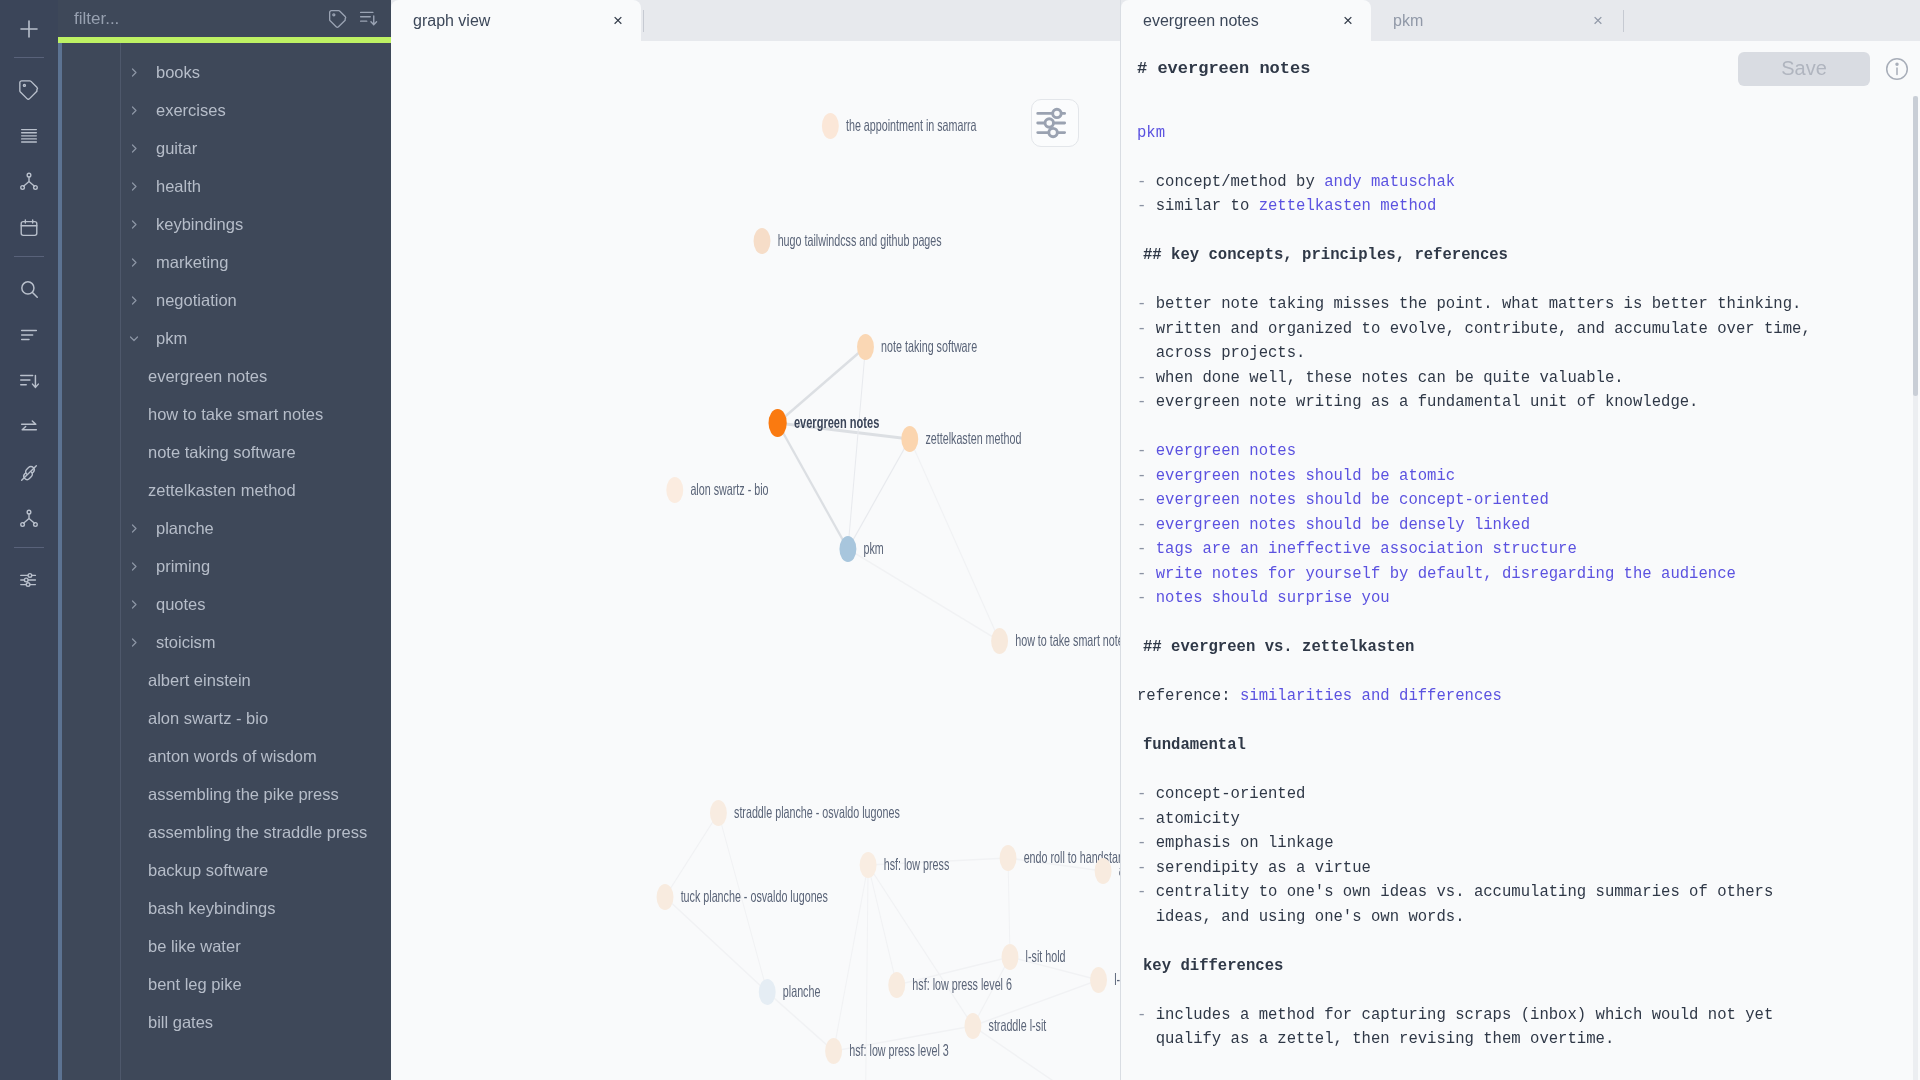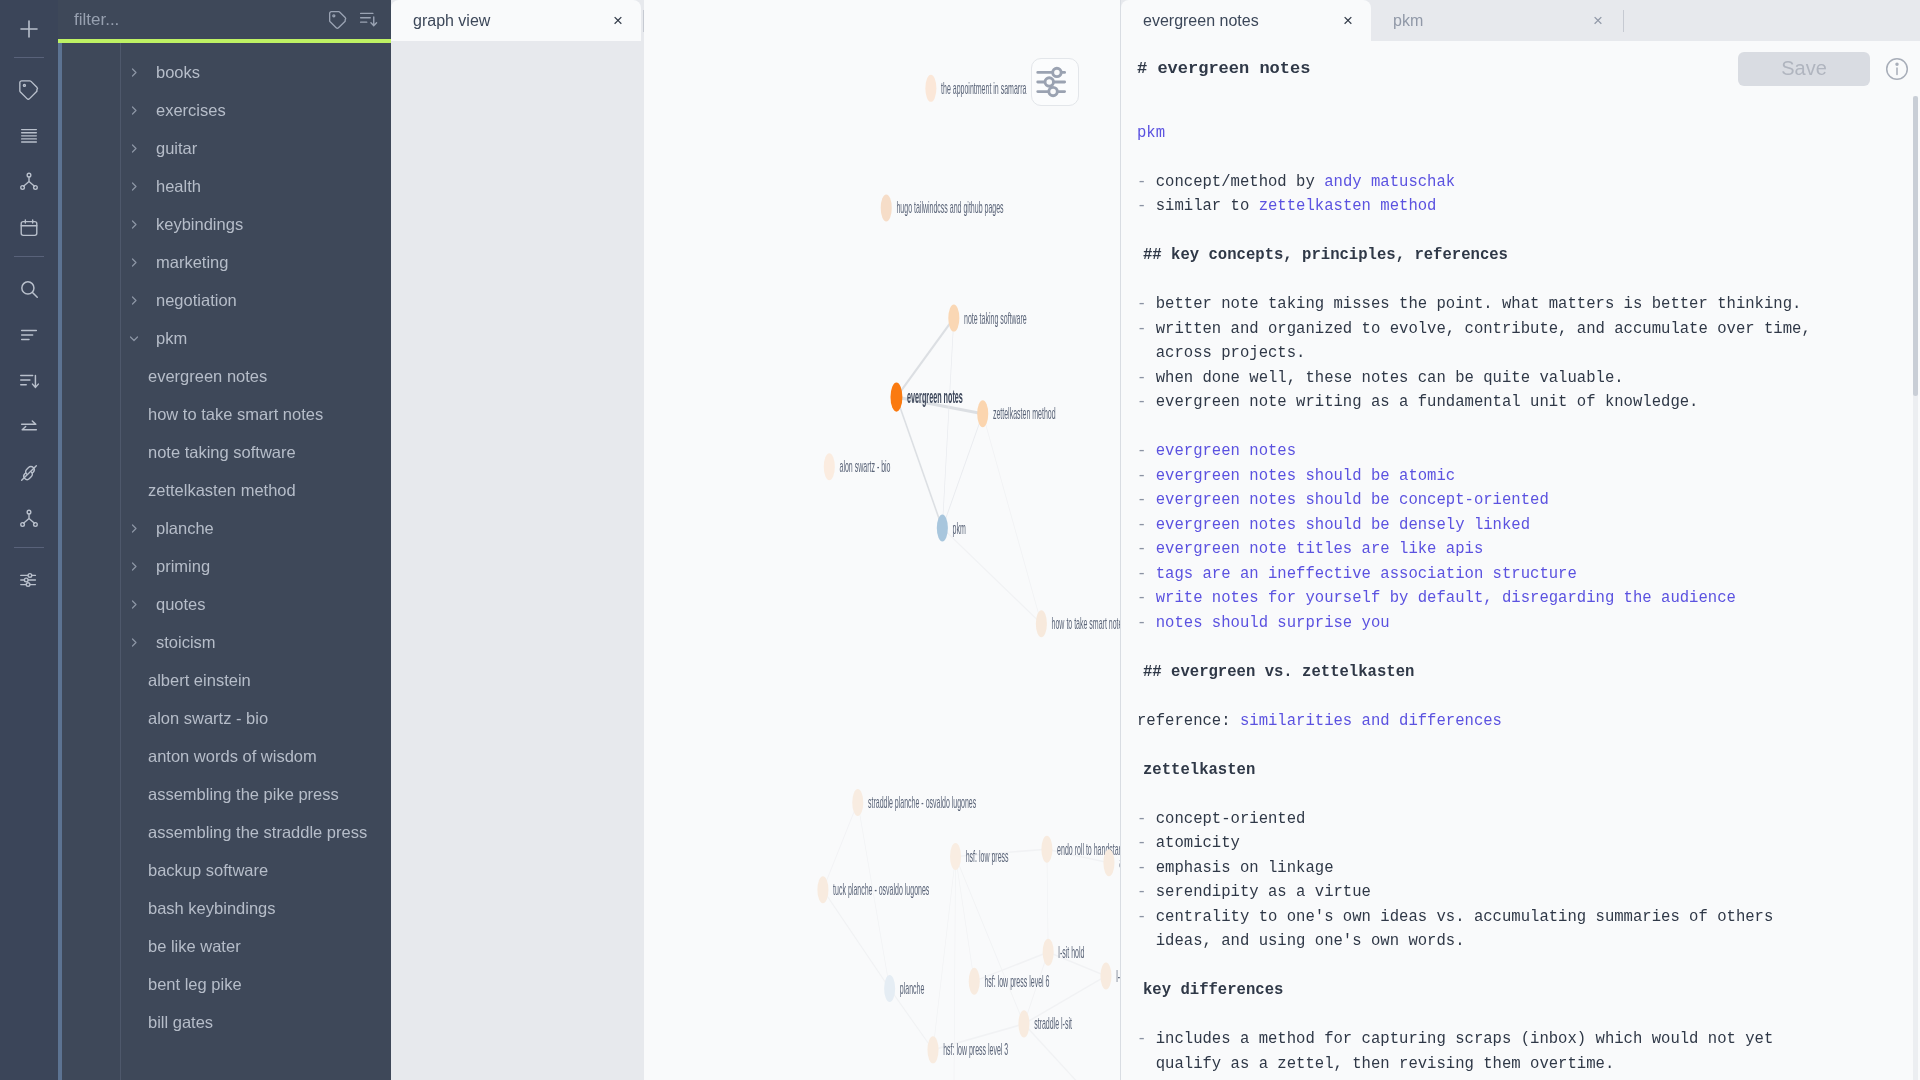--- a/index.html
+++ b/index.html
@@ -33,21 +33,21 @@
   
   .filetree {
     width: 333px; flex: 0 0 333px;
     background: #3e4859;
     display: flex; flex-direction: column;
     position: relative;
   }
   .filter-bar {
     height: 43px; flex: 0 0 43px;
     display: flex; align-items: center;
-    border-bottom: 4px solid #bef264;
+    border-bottom: 6px solid #bef264;
     padding: 0 12px 0 16px;
     gap: 10px;
   }
   .filter-input {
     flex: 1 1 auto;
     background: transparent; border: none; outline: none;
     color: #c9cfd9; font-size: 17px;
     font-family: "Liberation Sans", sans-serif;
   }
   .filter-input::placeholder { color: #97a0b0; }
@@ -85,21 +85,21 @@
   .scroll-strip {
     position: absolute; left: 0; top: 43px;
     width: 4px; height: 1037px;
     background: #5c7392;
   }
 
   
   .center {
     flex: 1 1 auto;
     background: #e7e9ed;
-    display: flex; flex-direction: row;
+    display: flex; flex-direction: column;
     position: relative;
   }
   .tabstrip {
     height: 41px; flex: 0 0 41px;
     background: #e7e9ed;
     display: flex; align-items: flex-end;
   }
   .tab {
     height: 41px; min-width: 250px;
     display: flex; align-items: center; justify-content: space-between;
@@ -612,30 +612,29 @@
         <div class="line"><span class="bullet">- </span><span>better note taking misses the point. what matters is better thinking.</span></div>
         <div class="line"><span class="bullet">- </span><span>written and organized to evolve, contribute, and accumulate over time,</span></div>
         <div class="line">  across projects.</div>
         <div class="line"><span class="bullet">- </span><span>when done well, these notes can be quite valuable.</span></div>
         <div class="line"><span class="bullet">- </span><span>evergreen note writing as a fundamental unit of knowledge.</span></div>
         <div class="line">&nbsp;</div>
         <div class="line"><span class="bullet">- </span><span class="lk">evergreen notes</span></div>
         <div class="line"><span class="bullet">- </span><span class="lk">evergreen notes should be atomic</span></div>
         <div class="line"><span class="bullet">- </span><span class="lk">evergreen notes should be concept-oriented</span></div>
         <div class="line"><span class="bullet">- </span><span class="lk">evergreen notes should be densely linked</span></div>
-        <div class="line"><span class="bullet">- </span><span class="lk">evergreen note titles are like apis</span></div>
         <div class="line"><span class="bullet">- </span><span class="lk">tags are an ineffective association structure</span></div>
         <div class="line"><span class="bullet">- </span><span class="lk">write notes for yourself by default, disregarding the audience</span></div>
         <div class="line"><span class="bullet">- </span><span class="lk">notes should surprise you</span></div>
         <div class="line">&nbsp;</div>
         <div class="line"><span class="h">## evergreen vs. zettelkasten</span></div>
         <div class="line">&nbsp;</div>
         <div class="line"><span>reference: </span><span class="lk">similarities and differences</span></div>
         <div class="line">&nbsp;</div>
-        <div class="line"><span class="h">zettelkasten</span></div>
+        <div class="line"><span class="h">fundamental</span></div>
         <div class="line">&nbsp;</div>
         <div class="line"><span class="bullet">- </span><span>concept-oriented</span></div>
         <div class="line"><span class="bullet">- </span><span>atomicity</span></div>
         <div class="line"><span class="bullet">- </span><span>emphasis on linkage</span></div>
         <div class="line"><span class="bullet">- </span><span>serendipity as a virtue</span></div>
         <div class="line"><span class="bullet">- </span><span>centrality to one's own ideas vs. accumulating summaries of others</span></div>
         <div class="line">  ideas, and using one's own words.</div>
         <div class="line">&nbsp;</div>
         <div class="line"><span class="h">key differences</span></div>
         <div class="line">&nbsp;</div>

